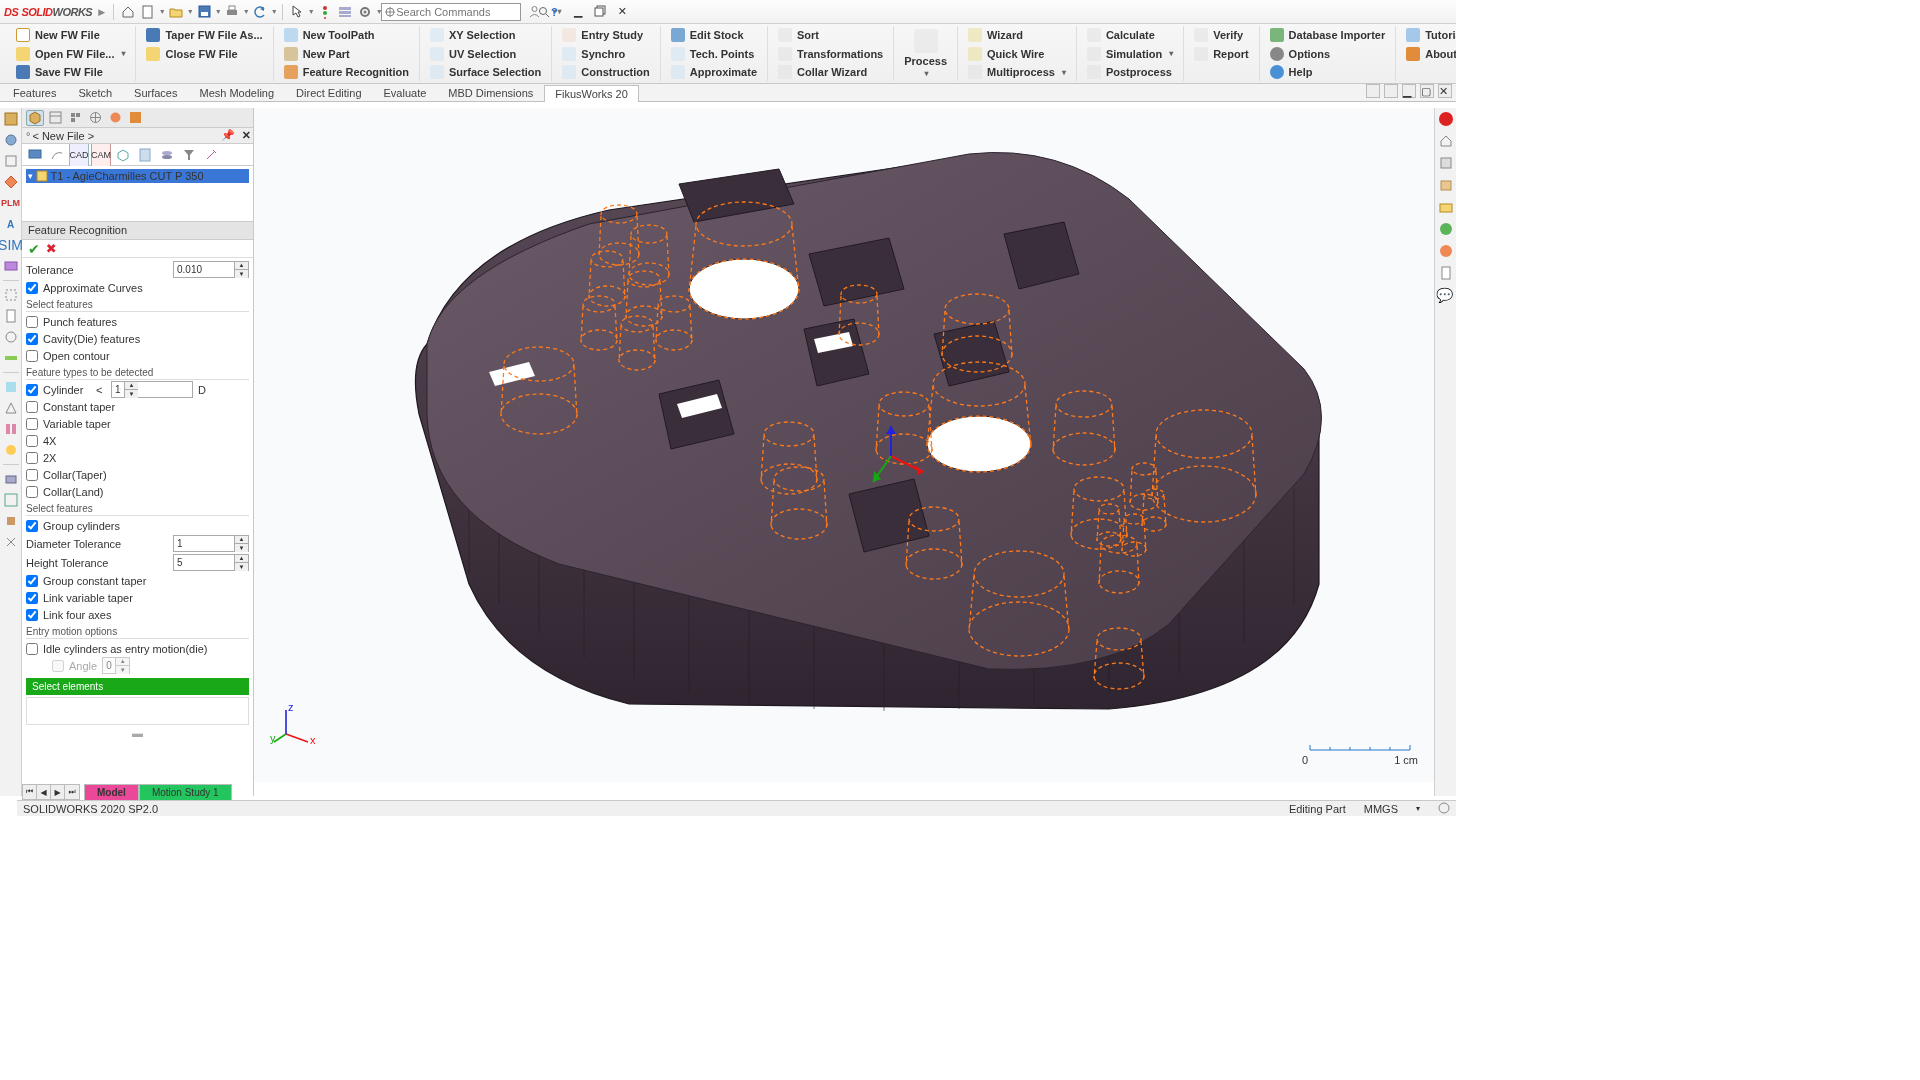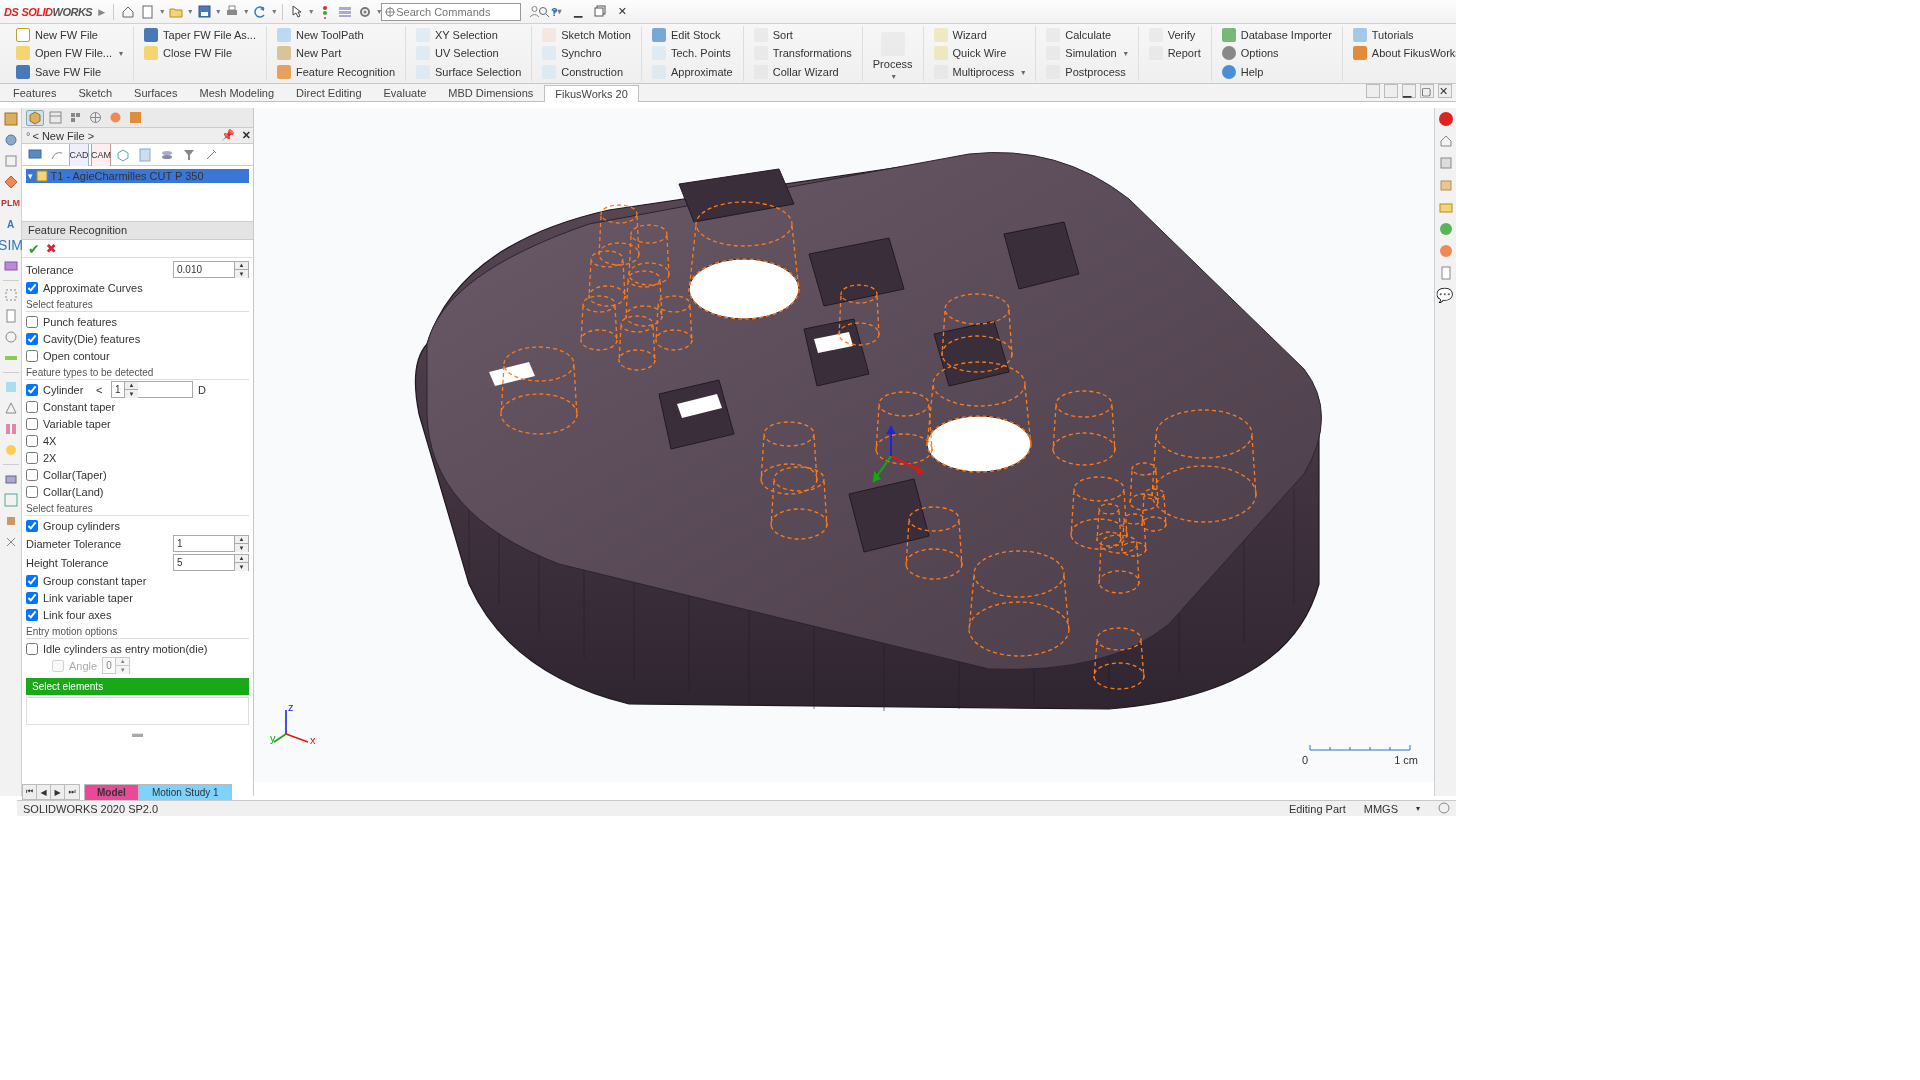--- a/index.html
+++ b/index.html
@@ -13,21 +13,21 @@
 .qat .qbtn { width:16px; height:16px; display:flex; align-items:center; justify-content:center; border-radius:2px; cursor:pointer;}
 .qat .sep{width:1px;height:16px;background:#ccc;margin:0 2px;}
 .titlebar .doc-title{flex:1;text-align:center;color:#555;}
 .titlebar .right{display:flex;align-items:center;gap:4px;}
 .searchbox{display:flex;align-items:center;border:1px solid #999;background:#fff;height:18px;width:140px;padding:0 2px;}
 .searchbox input{border:none;outline:none;flex:1;font-size:11px;background:transparent;}
 .winbtn{width:18px;height:16px;display:flex;align-items:center;justify-content:center;cursor:pointer;}
 
 
 .ribbon{height:60px;background:linear-gradient(#f7f7f7,#efefef);border-bottom:1px solid #c8c8c8;display:flex;padding:2px 6px;}
-.rgroup{display:flex;flex-direction:column;justify-content:flex-end;gap:1px;padding:0 8px;border-right:1px solid #dedede;}
+.rgroup{display:flex;flex-direction:column;justify-content:center;gap:1px;padding:0 8px;border-right:1px solid #dedede;font-weight:bold;}
 .ritem{display:flex;align-items:center;gap:5px;height:18px;padding:0 2px;cursor:pointer;white-space:nowrap;}
 .ritem.dis{color:#a6a6a6;cursor:default;}
 .ritem.dis .ric{opacity:.45;}
 .ric{width:14px;height:14px;border-radius:2px;display:inline-block;}
 .rgroup.big{align-items:center;}
 .rgroup.big .ritem{flex-direction:column;height:auto;gap:2px;}
 .rgroup.big .ric{width:24px;height:24px;}
 .dd-caret{font-size:8px;color:#666;margin-left:2px;}
 
 
@@ -89,21 +89,21 @@
 .gfx svg.part{position:absolute;left:95px;top:6px;width:970px;height:606px;}
 .gfx .triad{position:absolute;left:20px;bottom:36px;}
 .gfx .scalebar{position:absolute;right:16px;bottom:16px;display:flex;flex-direction:column;align-items:center;}
 .scale-labels{display:flex;justify-content:space-between;width:116px;font-size:10px;}
 
 
 .bottom-tabs{position:absolute;left:22px;bottom:16px;height:18px;display:flex;align-items:flex-end;gap:0;}
 .bottom-tabs .bnav{display:flex;border:1px solid #bbb;margin-right:4px;}
 .bottom-tabs .bnav div{width:14px;height:14px;border-right:1px solid #bbb;display:flex;align-items:center;justify-content:center;font-size:8px;cursor:pointer;background:#eee;}
 .bottom-tabs .bnav div:last-child{border-right:none;}
-.btab{padding:2px 12px;border:1px solid #bbb;border-bottom:none;background:#7dd3fc;cursor:pointer;font-size:10px;}
+.btab{padding:2px 12px;border:1px solid #bbb;border-bottom:none;background:#22c55e;cursor:pointer;font-size:10px;}
 .btab.active{background:#ec4899;font-weight:bold;}
 
 
 .statusbar{position:absolute;left:17px;right:0;bottom:0;height:16px;background:#f0f0f0;border-top:1px solid #c8c8c8;display:flex;align-items:center;padding:0 6px;font-size:10px;color:#555;}
 .statusbar .sright{margin-left:auto;display:flex;gap:18px;align-items:center;}
 
 svg{overflow:visible;}
 </style>
 </head>
 <body>
@@ -266,21 +266,21 @@
         <span>UV Selection</span>
       </div>
     <div class="ritem dis">
         <span class="ric" style="background:#c9dff1"></span>
         <span>Surface Selection</span>
       </div>
   </div>
   <div class="rgroup">
     <div class="ritem dis">
         <span class="ric" style="background:#f1d9c9"></span>
-        <span>Sketch Motion</span>
+        <span>Entry Study</span>
       </div>
     <div class="ritem dis">
         <span class="ric" style="background:#c9dff1"></span>
         <span>Synchro</span>
       </div>
     <div class="ritem dis">
         <span class="ric" style="background:#c9dff1"></span>
         <span>Construction</span>
       </div>
   </div>

